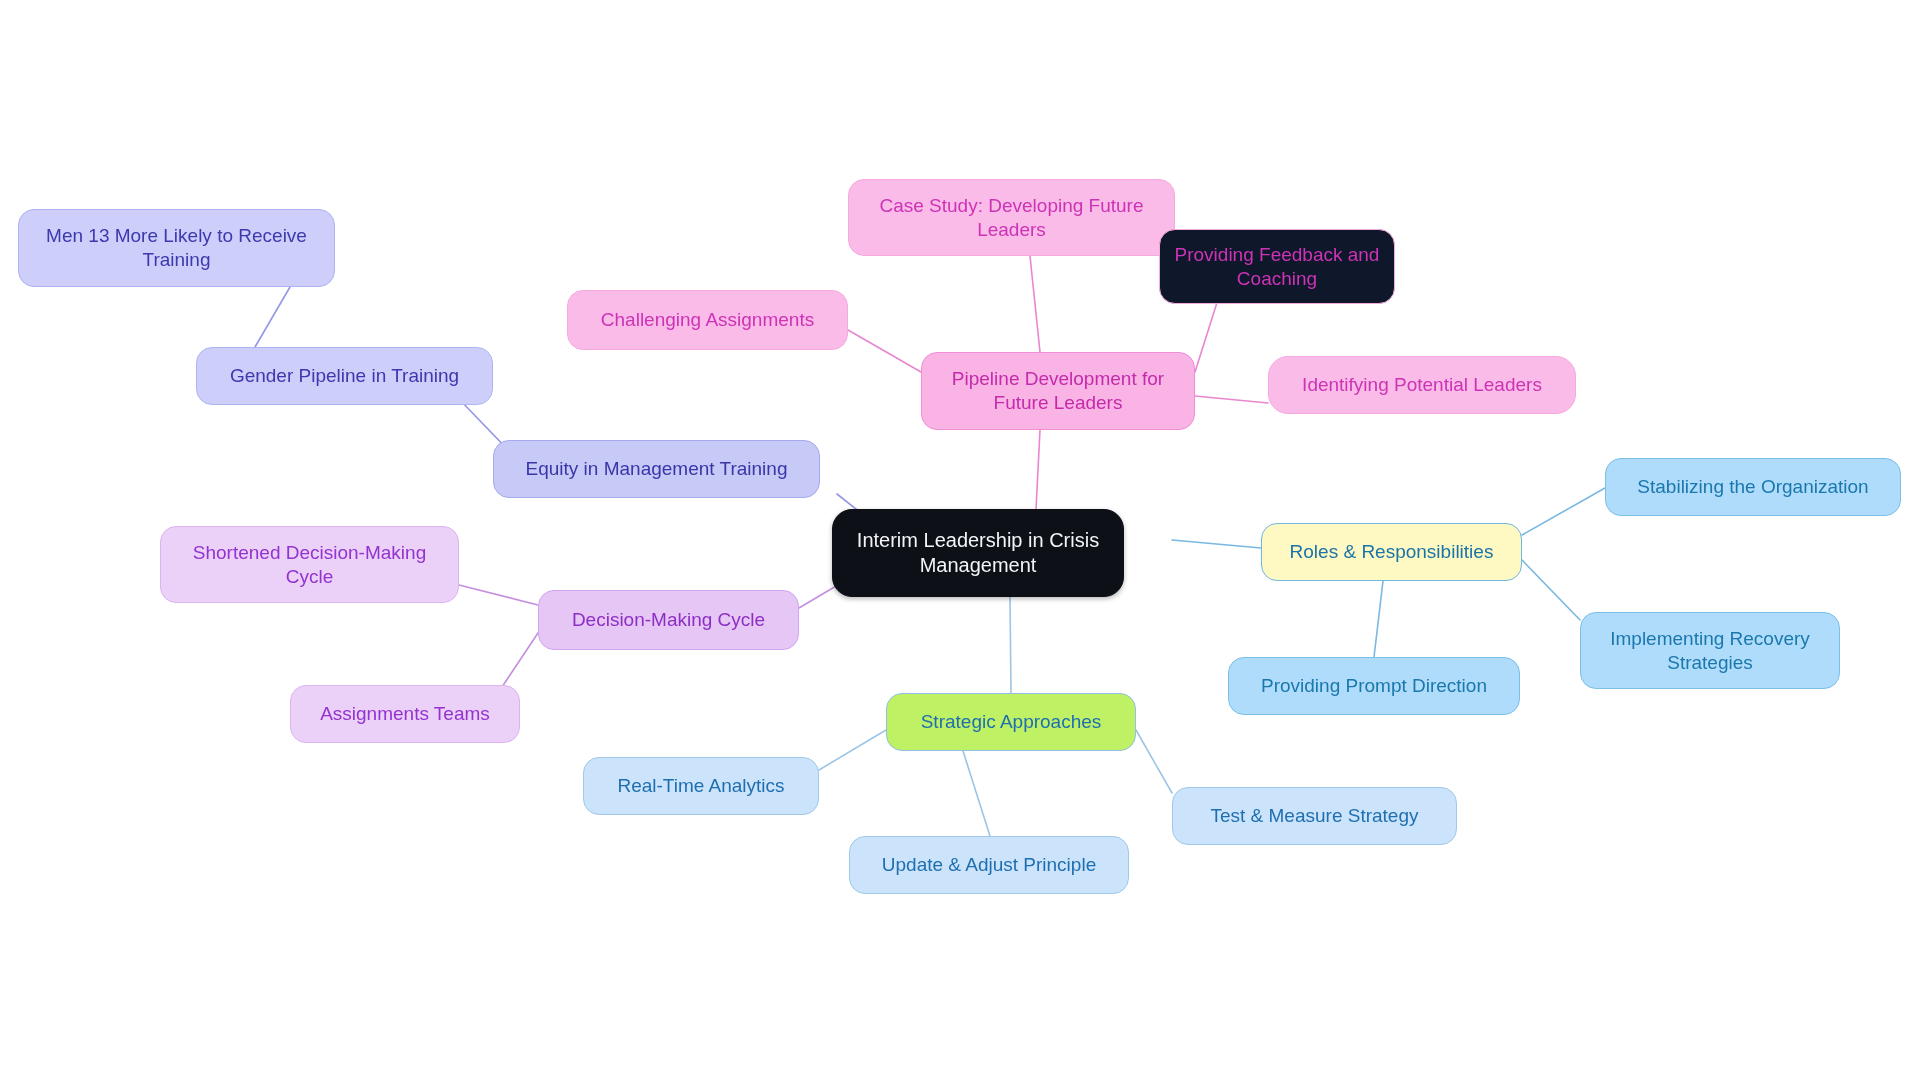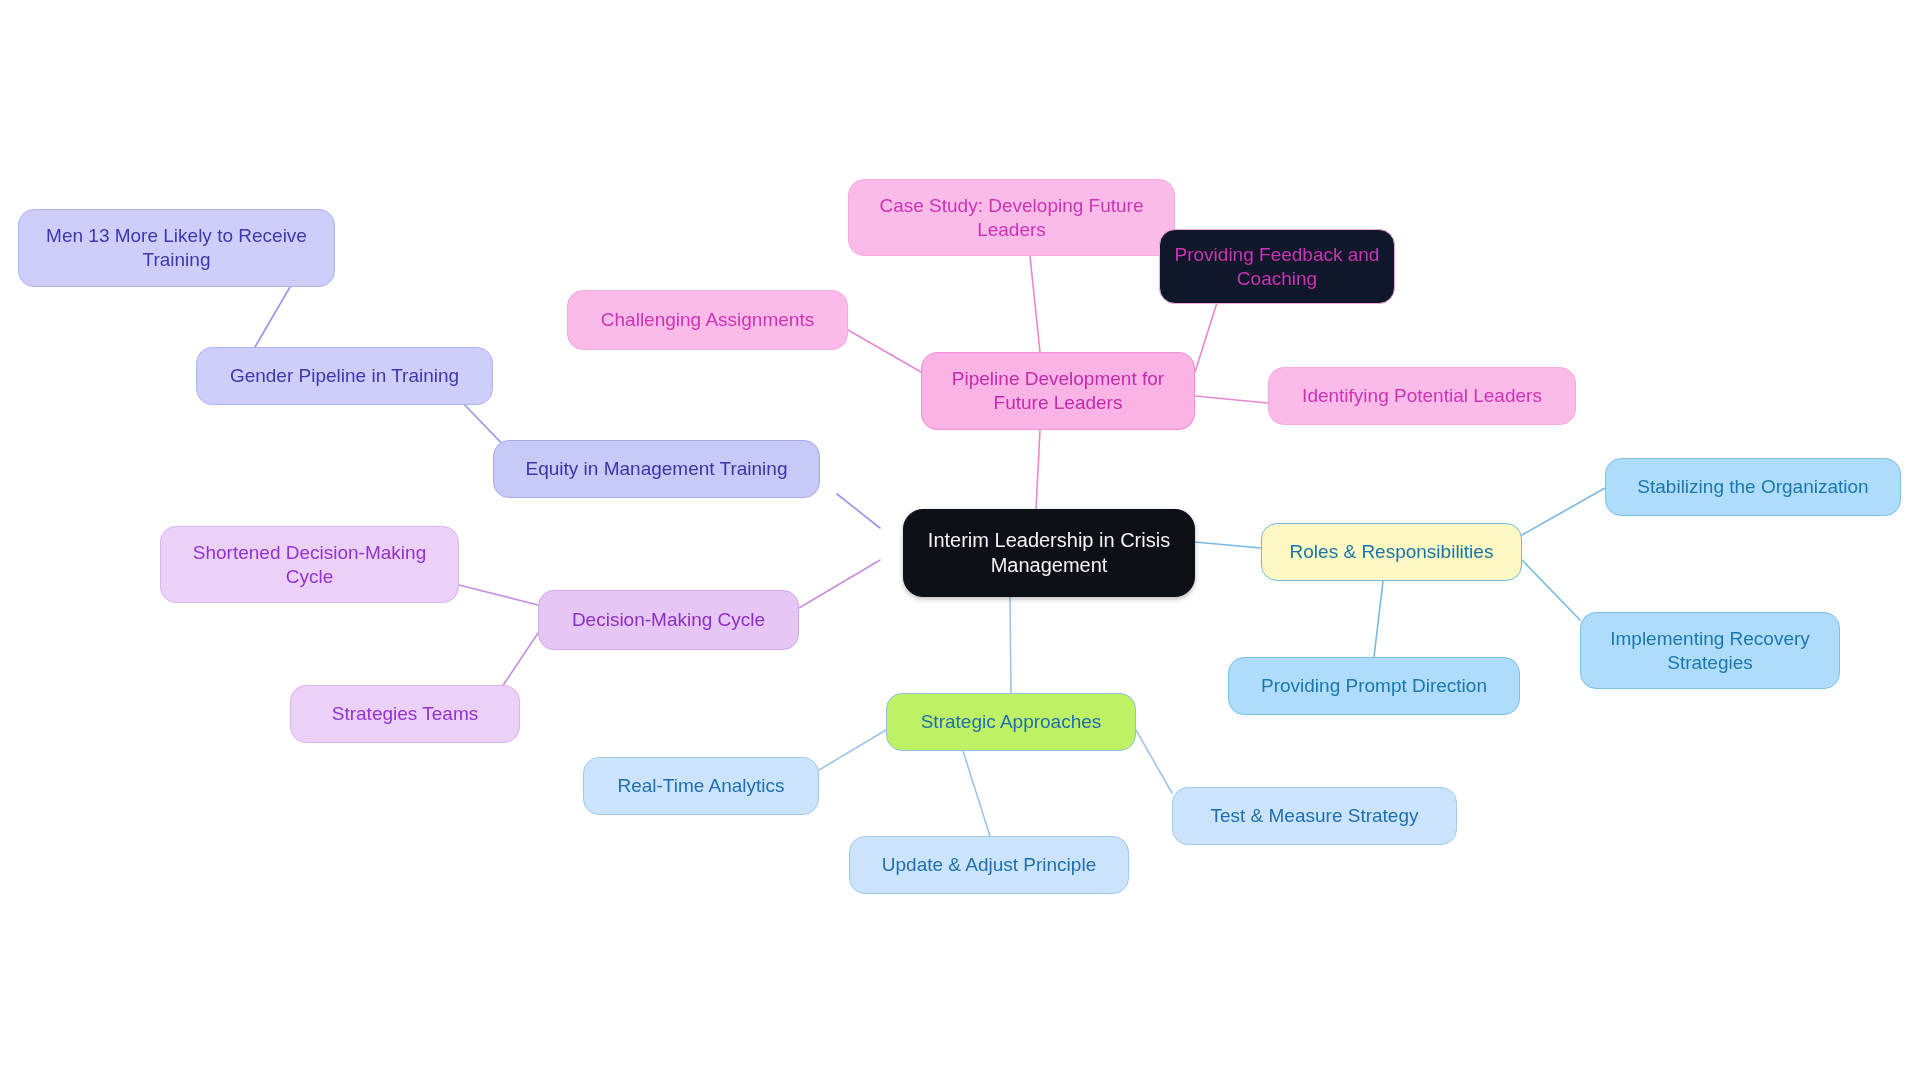--- a/index.html
+++ b/index.html
@@ -124,32 +124,32 @@
       <line x1="1172" y1="540" x2="1261" y2="548" stroke="#78b8e2" stroke-width="1.6" stroke-linecap="round"></line>
       <line x1="1522" y1="535" x2="1605" y2="488" stroke="#78b8e2" stroke-width="1.6" stroke-linecap="round"></line>
       <line x1="1522" y1="560" x2="1580" y2="620" stroke="#78b8e2" stroke-width="1.6" stroke-linecap="round"></line>
       <line x1="1383" y1="581" x2="1374" y2="657" stroke="#78b8e2" stroke-width="1.6" stroke-linecap="round"></line>
       <line x1="1010" y1="597" x2="1011" y2="693" stroke="#9cc5e6" stroke-width="1.6" stroke-linecap="round"></line>
       <line x1="886" y1="730" x2="819" y2="770" stroke="#9cc5e6" stroke-width="1.6" stroke-linecap="round"></line>
       <line x1="963" y1="751" x2="990" y2="836" stroke="#9cc5e6" stroke-width="1.6" stroke-linecap="round"></line>
       <line x1="1136" y1="730" x2="1172" y2="793" stroke="#9cc5e6" stroke-width="1.6" stroke-linecap="round"></line>
     </svg>
   <div id="node-layer">
-      <div class="node root" style="left: 903px; top: 509px; width: 292px; height: 88px; background: rgb(13, 17, 23); border-color: rgb(13, 17, 23); color: rgb(242, 244, 247);">Interim Leadership in Crisis Management</div>
+      <div class="node root" style="left: 832px; top: 509px; width: 292px; height: 88px; background: rgb(13, 17, 23); border-color: rgb(13, 17, 23); color: rgb(242, 244, 247);">Interim Leadership in Crisis Management</div>
       <div class="node pink-hub" style="left: 921px; top: 352px; width: 274px; height: 78px; background: rgb(249, 179, 228); border-color: rgb(240, 143, 212); color: rgb(196, 43, 171);">Pipeline Development for Future Leaders</div>
       <div class="node pink-leaf" style="left: 848px; top: 179px; width: 327px; height: 77px; background: rgb(251, 187, 232); border-color: rgb(245, 169, 223); color: rgb(204, 51, 181);">Case Study: Developing Future Leaders</div>
       <div class="node pink-leaf" style="left: 567px; top: 290px; width: 281px; height: 60px; background: rgb(251, 187, 232); border-color: rgb(245, 169, 223); color: rgb(204, 51, 181);">Challenging Assignments</div>
       <div class="node pink-leaf" style="left: 1159px; top: 229px; width: 236px; height: 75px; background: #0f172a; border-color: rgb(245, 169, 223); color: rgb(204, 51, 181);">Providing Feedback and Coaching</div>
-      <div class="node pink-leaf" style="left: 1268px; top: 367px; width: 308px; height: 58px; background: rgb(251, 187, 232); border-color: rgb(245, 169, 223); color: rgb(204, 51, 181);">Identifying Potential Leaders</div>
+      <div class="node pink-leaf" style="left: 1268px; top: 356px; width: 308px; height: 58px; background: rgb(251, 187, 232); border-color: rgb(245, 169, 223); color: rgb(204, 51, 181); border-radius: 20px;">Identifying Potential Leaders</div>
       <div class="node lav-hub" style="left: 493px; top: 440px; width: 327px; height: 58px; background: rgb(199, 201, 247); border-color: rgb(167, 169, 239); color: rgb(59, 54, 168);">Equity in Management Training</div>
       <div class="node lav-leaf" style="left: 196px; top: 347px; width: 297px; height: 58px; background: rgb(205, 207, 250); border-color: rgb(176, 179, 242); color: rgb(62, 56, 174);">Gender Pipeline in Training</div>
       <div class="node lav-leaf" style="left: 18px; top: 209px; width: 317px; height: 78px; background: rgb(205, 207, 250); border-color: rgb(176, 179, 242); color: rgb(62, 56, 174);">Men 13 More Likely to Receive Training</div>
       <div class="node violet-hub" style="left: 538px; top: 590px; width: 261px; height: 60px; background: rgb(230, 198, 245); border-color: rgb(210, 166, 239); color: rgb(141, 47, 196);">Decision-Making Cycle</div>
       <div class="node violet-leaf" style="left: 160px; top: 526px; width: 299px; height: 77px; background: rgb(235, 208, 248); border-color: rgb(220, 180, 242); color: rgb(147, 51, 208);">Shortened Decision-Making Cycle</div>
-      <div class="node violet-leaf" style="left: 290px; top: 685px; width: 230px; height: 58px; background: rgb(235, 208, 248); border-color: rgb(220, 180, 242); color: rgb(147, 51, 208);">Strategies Teams</div>
+      <div class="node violet-leaf" style="left: 290px; top: 685px; width: 230px; height: 58px; background: rgb(235, 208, 248); border-color: rgb(220, 180, 242); color: rgb(147, 51, 208);">Assignments Teams</div>
       <div class="node blue-hub" style="left: 1261px; top: 523px; width: 261px; height: 58px; background: #fef9c3; border-color: rgb(111, 183, 228); color: rgb(26, 116, 168);">Roles &amp; Responsibilities</div>
       <div class="node blue-leaf" style="left: 1605px; top: 458px; width: 296px; height: 58px; background: rgb(175, 220, 250); border-color: rgb(124, 192, 232); color: rgb(27, 120, 174);">Stabilizing the Organization</div>
       <div class="node blue-leaf" style="left: 1580px; top: 612px; width: 260px; height: 77px; background: rgb(175, 220, 250); border-color: rgb(124, 192, 232); color: rgb(27, 120, 174);">Implementing Recovery Strategies</div>
       <div class="node blue-leaf" style="left: 1228px; top: 657px; width: 292px; height: 58px; background: rgb(175, 220, 250); border-color: rgb(124, 192, 232); color: rgb(27, 120, 174);">Providing Prompt Direction</div>
       <div class="node blue-pale-hub" style="left: 886px; top: 693px; width: 250px; height: 58px; background: #bef264; border-color: rgb(146, 191, 228); color: rgb(31, 111, 176);">Strategic Approaches</div>
       <div class="node blue-pale-leaf" style="left: 583px; top: 757px; width: 236px; height: 58px; background: rgb(203, 228, 251); border-color: rgb(160, 201, 233); color: rgb(31, 111, 176);">Real-Time Analytics</div>
       <div class="node blue-pale-leaf" style="left: 849px; top: 836px; width: 280px; height: 58px; background: rgb(203, 228, 251); border-color: rgb(160, 201, 233); color: rgb(31, 111, 176);">Update &amp; Adjust Principle</div>
       <div class="node blue-pale-leaf" style="left: 1172px; top: 787px; width: 285px; height: 58px; background: rgb(203, 228, 251); border-color: rgb(160, 201, 233); color: rgb(31, 111, 176);">Test &amp; Measure Strategy</div>
     </div>
 </div>

